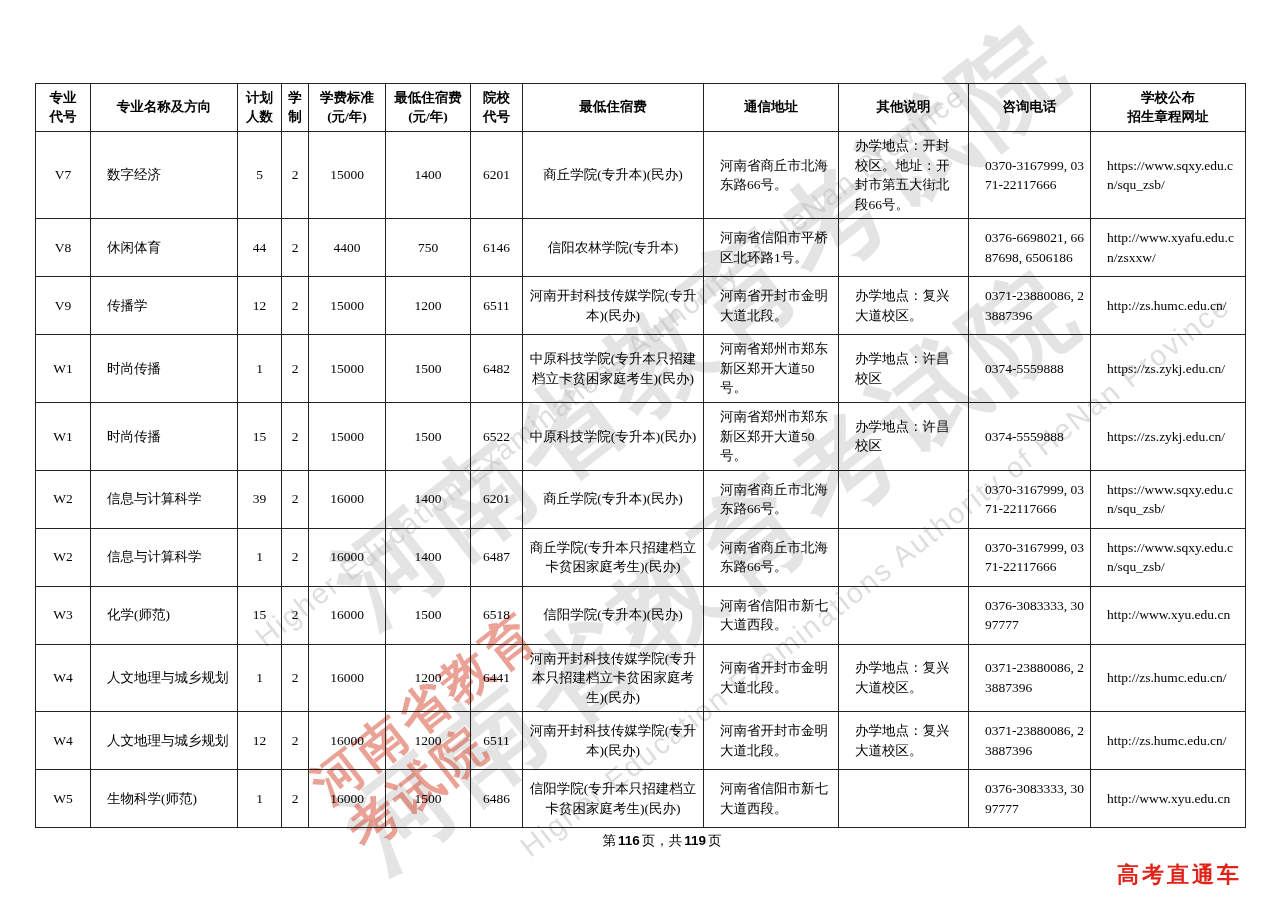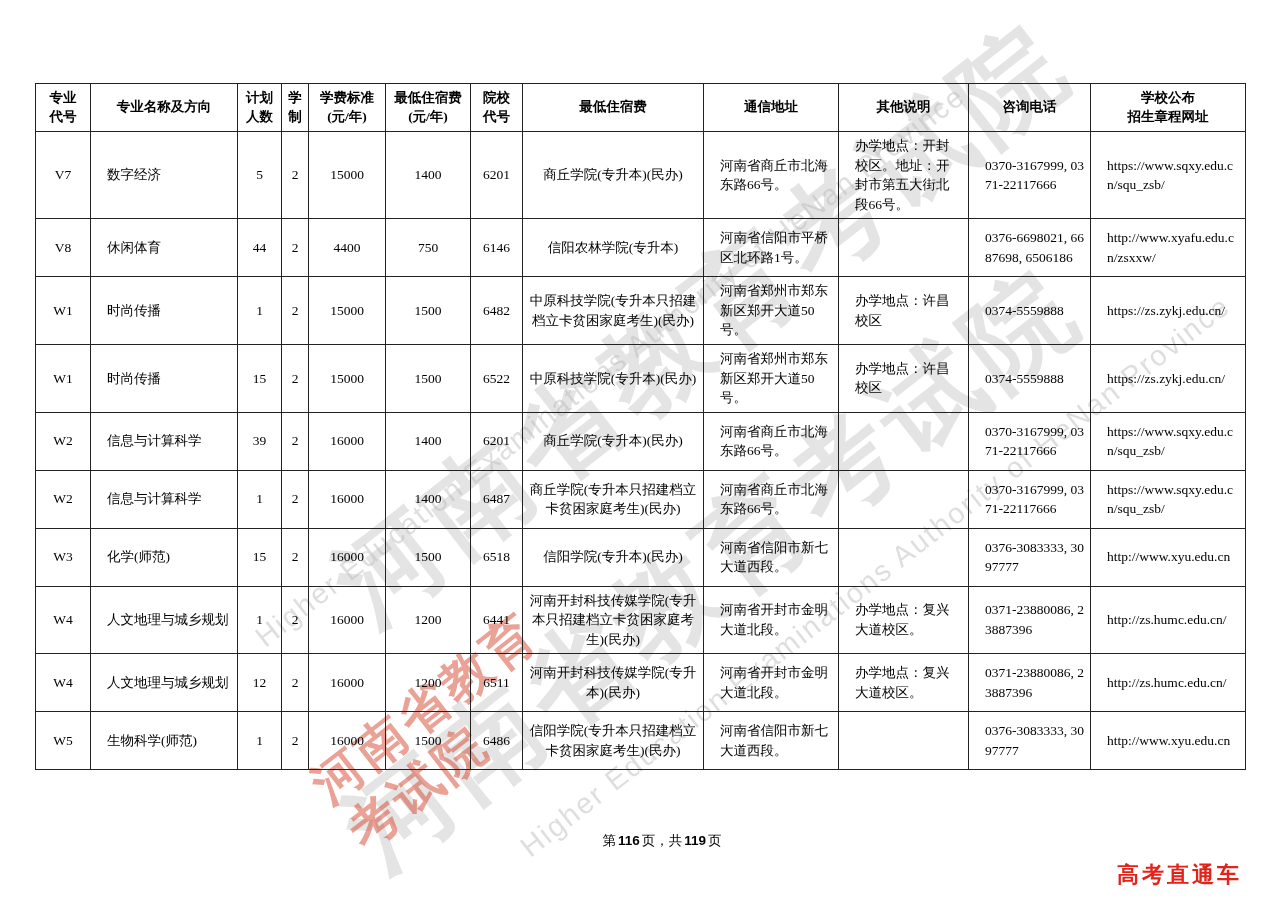--- a/index.html
+++ b/index.html
@@ -208,20 +208,34 @@
             <td class="col-4">4400</td>
             <td class="col-5">750</td>
             <td class="col-6">6146</td>
             <td class="col-7">信阳农林学院(专升本)</td>
             <td class="col-8">河南省信阳市平桥区北环路1号。</td>
             <td class="col-9"></td>
             <td class="col-10">0376-6698021, 6687698, 6506186</td>
             <td class="col-11">http://www.xyafu.edu.cn/zsxxw/</td>
           </tr>
           <tr>
+            <td class="col-0">V9</td>
+            <td class="col-1">传播学</td>
+            <td class="col-2">12</td>
+            <td class="col-3">2</td>
+            <td class="col-4">15000</td>
+            <td class="col-5">1200</td>
+            <td class="col-6">6511</td>
+            <td class="col-7">河南开封科技传媒学院(专升本)(民办)</td>
+            <td class="col-8">河南省开封市金明大道北段。</td>
+            <td class="col-9">办学地点：复兴大道校区。</td>
+            <td class="col-10">0371-23880086, 23887396</td>
+            <td class="col-11">http://zs.humc.edu.cn/</td>
+          </tr>
+          <tr>
             <td class="col-0">W1</td>
             <td class="col-1">时尚传播</td>
             <td class="col-2">1</td>
             <td class="col-3">2</td>
             <td class="col-4">15000</td>
             <td class="col-5">1500</td>
             <td class="col-6">6482</td>
             <td class="col-7">中原科技学院(专升本只招建档立卡贫困家庭考生)(民办)</td>
             <td class="col-8">河南省郑州市郑东新区郑开大道50号。</td>
             <td class="col-9">办学地点：许昌校区</td>

